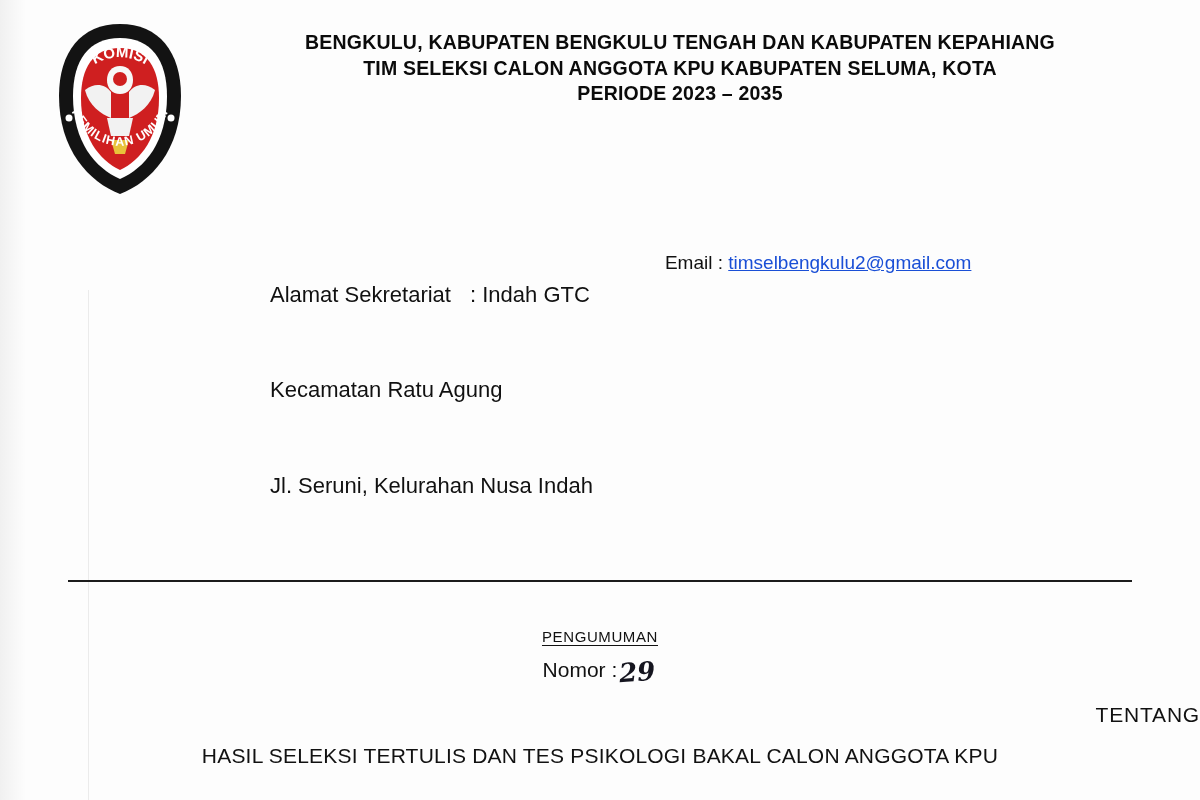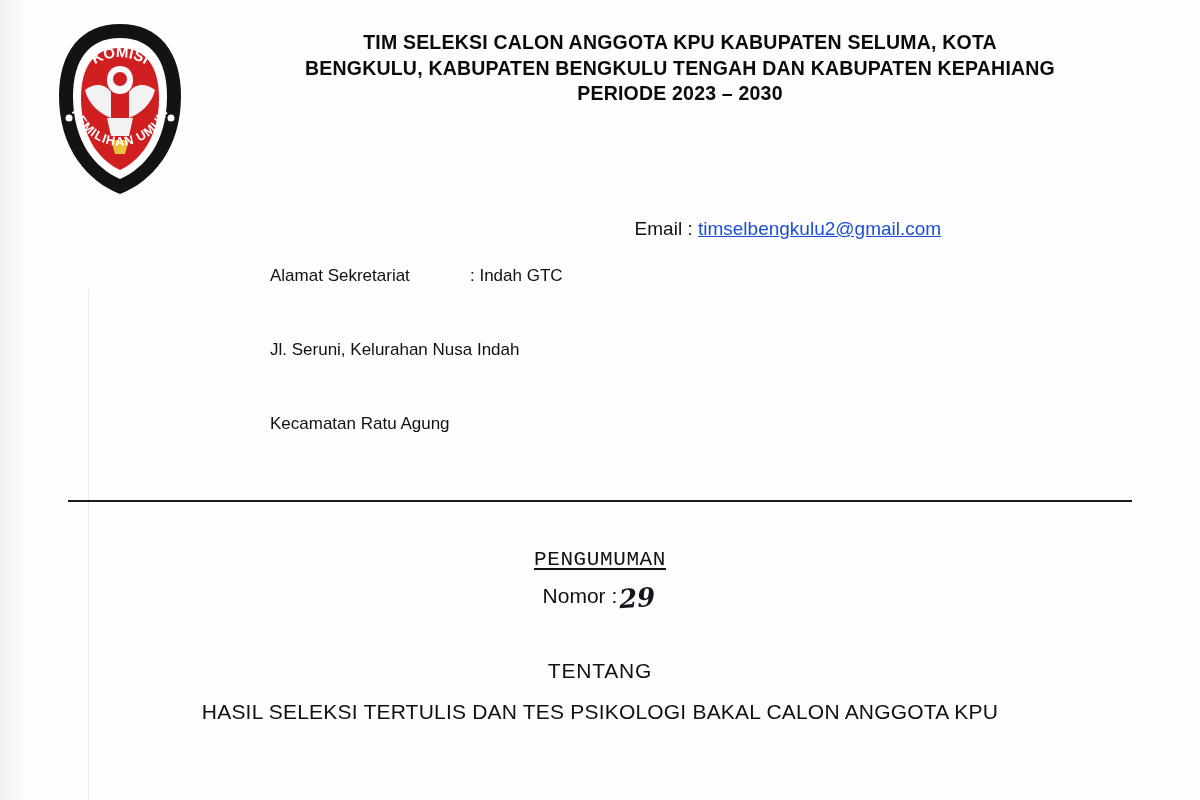--- a/index.html
+++ b/index.html
@@ -60,80 +60,81 @@
   }
 
   .addr-block {
     display: flex;
     flex-direction: row;
     justify-content: flex-start;
     padding-left: 230px;
     margin-top: 18px;
   }
   .addr-left {
-    font-size: 17px;
+    font-size: 22px;
     line-height: 1.45;
     color: #111;
     white-space: pre;
   }
   .addr-left .row {
     display: flex;
   }
   .addr-left .lbl { width: 200px; }
   .addr-right {
     margin-left: 72px;
     font-size: 19px;
     line-height: 1.45;
     text-align: left;
+    margin-top: 34px;
   }
   .addr-right .email-row { white-space: nowrap; }
   .email-link {
     color: #1a4fd6;
     text-decoration: underline;
   }
   .hp-row { margin-top: 2px; }
 
   .rule {
     margin: 14px 28px 0 28px;
     border-bottom: 2px solid #1c1c1c;
   }
 
   
   .announce {
     text-align: center;
     margin-top: 46px;
   }
   .announce-title {
-    font-size: 21px;
+    font-size: 15px;
     letter-spacing: .6px;
     text-decoration: underline;
     text-underline-offset: 3px;
-    font-family: Liberation Mono, monospace;
   }
   .nomor-line {
     margin-top: 10px;
     font-size: 21px;
     display: flex;
     justify-content: center;
     align-items: center;
   }
   .hand {
     font-family: "DejaVu Serif", serif;
     font-style: italic;
     font-weight: bold;
     font-size: 26px;
     padding: 0 2px;
     transform: translateY(2px) rotate(-4deg);
     display: inline-block;
     color: #15151f;
   }
   .tentang {
-    margin-top: 48px;
+    margin-top: 18px;
     font-size: 21px;
     letter-spacing: .8px;
+    text-align: right;
   }
   .subject {
     margin-top: 14px;
     font-size: 21px;
     line-height: 1.45;
     letter-spacing: .2px;
     padding: 0 60px;
   }
 
   
@@ -189,34 +190,34 @@
               <textPath href="#arcBot" startOffset="50%" text-anchor="middle">PEMILIHAN UMUM</textPath>
             </text>
 
             <circle cx="14" cy="96" r="3.5" fill="#ffffff"></circle>
             <circle cx="116" cy="96" r="3.5" fill="#ffffff"></circle>
           </svg>
         </div>
       </div>
 
       <div class="head-text">
+        <div class="head-line">BENGKULU, KABUPATEN BENGKULU TENGAH DAN KABUPATEN KEPAHIANG</div>
         <div class="head-line">TIM SELEKSI CALON ANGGOTA KPU KABUPATEN SELUMA, KOTA</div>
-        <div class="head-line">BENGKULU, KABUPATEN BENGKULU TENGAH DAN KABUPATEN KEPAHIANG</div>
-        <div class="head-line">PERIODE 2023 – 2030</div>
+        <div class="head-line">PERIODE 2023 – 2035</div>
       </div>
     </div>
 
     <div class="addr-block">
       <div class="addr-left">
         <div class="row">
           <span class="lbl">Alamat Sekretariat</span>
           <span>: Indah GTC</span>
         </div>
+        <div>Kecamatan Ratu Agung</div>
         <div>Jl. Seruni, Kelurahan Nusa Indah</div>
-        <div>Kecamatan Ratu Agung</div>
       </div>
 
       <div class="addr-right">
         <div class="email-row">
           <span>Email :</span>
           <a class="email-link" href="#">timselbengkulu2@gmail.com</a>
         </div>
       </div>
     </div>
 

